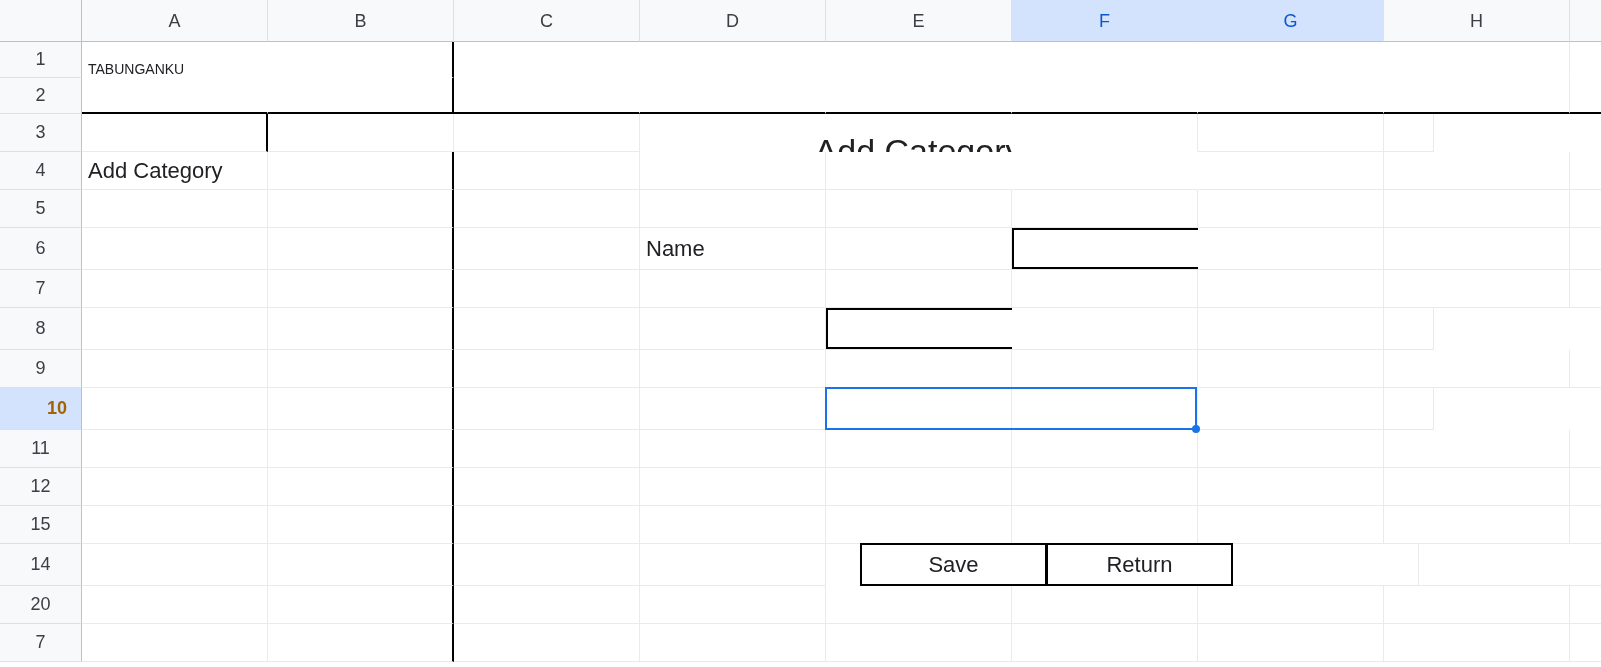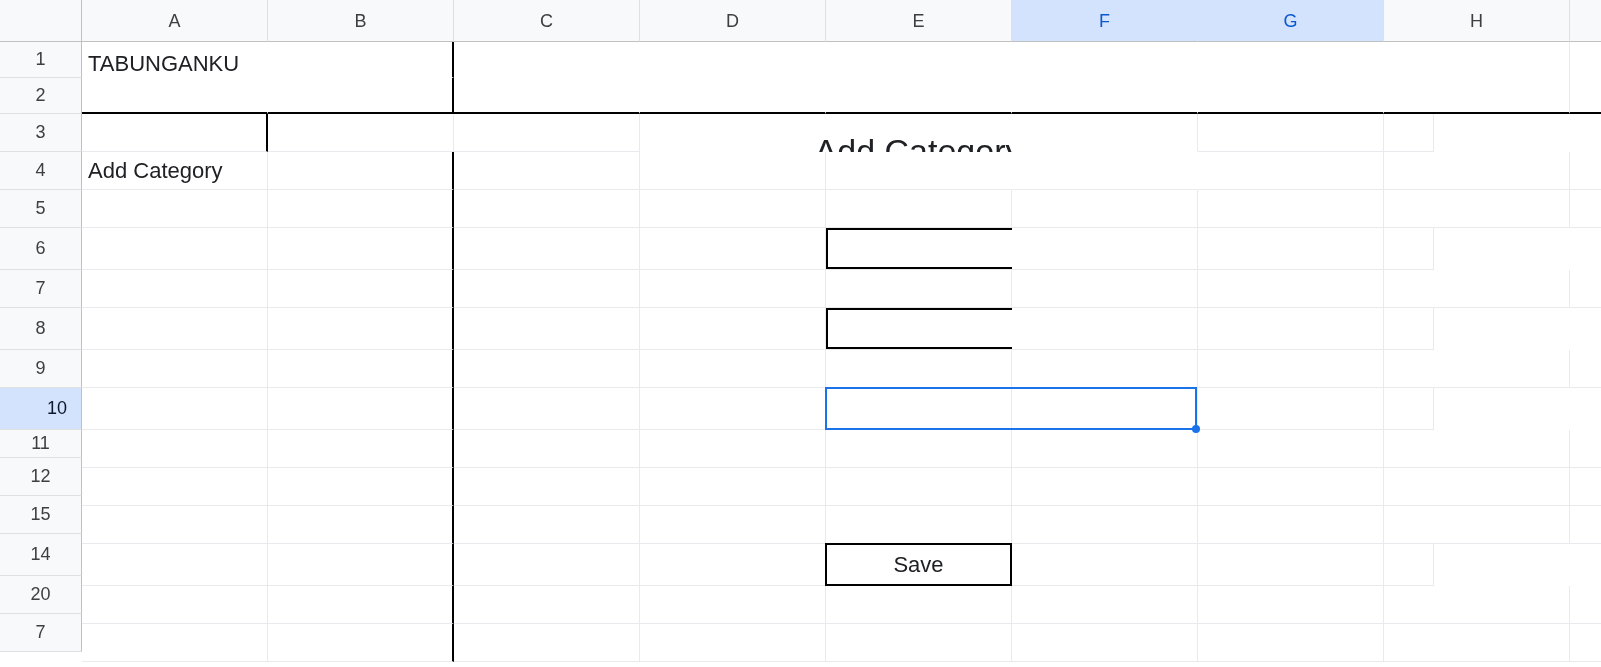--- a/index.html
+++ b/index.html
@@ -54,22 +54,22 @@
     color: #3c4043;
     background: #f8f9fa;
     border-right: 1px solid #c0c0c0;
     border-bottom: 1px solid #e0e0e0;
     display: flex;
     align-items: center;
     justify-content: center;
   }
   .row-header.selected {
     background: #d3e3fd;
-    color: #0f172a;
-    font-weight: normal;
+    color: #a16207;
+    font-weight: bold;
     padding-left: 33px;
   }
   .grid {
     position: absolute;
     left: 82px; top: 42px;
   }
   .row {
     display: flex;
   }
   .cell {
@@ -97,21 +97,21 @@
   .cI { width: 50px; }
 
   
 
   
   .thick-b { border-bottom: 2px solid #000 !important; }
   .thick-r { border-right: 2px solid #000 !important; }
 
   
   .title-cell {
-    font-size: 22px;
+    font-size: 14px;
   }
   .form-title {
     font-size: 34px;
     justify-content: center;
   }
 
   
   .box-outline {
     position: absolute;
     left: 0; top: 0;
@@ -184,21 +184,21 @@
     <div class="row-header" style="height:36px">1</div>
     <div class="row-header" style="height:36px">2</div>
     <div class="row-header" style="height:38px">3</div>
     <div class="row-header" style="height:38px">4</div>
     <div class="row-header" style="height:38px">5</div>
     <div class="row-header" style="height:42px">6</div>
     <div class="row-header" style="height:38px">7</div>
     <div class="row-header" style="height:42px">8</div>
     <div class="row-header" style="height:38px">9</div>
     <div class="row-header selected" style="height:42px">10</div>
-    <div class="row-header" style="height:28px">11</div>
+    <div class="row-header" style="height:38px">11</div>
     <div class="row-header" style="height:38px">12</div>
     <div class="row-header" style="height:38px">15</div>
     <div class="row-header" style="height:42px">14</div>
     <div class="row-header" style="height:38px">20</div>
     <div class="row-header" style="height:38px">7</div>
   </div>
 
   <div class="grid">
 
     <div class="row" style="height:36px">
@@ -265,20 +265,23 @@
       <div class="cell cF"></div>
       <div class="cell cG"></div>
       <div class="cell cH"></div>
       <div class="cell cI"></div>
     </div>
 
     <div class="row" style="height:42px">
       <div class="cell cA"></div>
       <div class="cell cB thick-r"></div>
       <div class="cell cC"></div>
+      <div class="cell cD big-row">
+          <span>Name</span>
+        </div>
       <div class="cell cE"></div>
       <div class="cell cF" style="position:relative;overflow:visible;">
         <div class="box-outline"></div>
       </div>
       <div class="cell cG"></div>
       <div class="cell cH"></div>
       <div class="cell cI"></div>
     </div>
 
     <div class="row" style="height:38px">
@@ -369,24 +372,28 @@
       <div class="cell cG"></div>
       <div class="cell cH"></div>
       <div class="cell cI"></div>
     </div>
 
     <div class="row" style="height:42px">
       <div class="cell cA"></div>
       <div class="cell cB thick-r"></div>
       <div class="cell cC"></div>
       <div class="cell cD"></div>
-      <div class="cell cE btn-cell big-row" style="position:relative;">
+      <div class="cell cE btn-cell big-row" style="position:relative;margin-left:35px;">
         <div class="btn-outline"></div>
         <span>Save</span>
       </div>
+      <div class="cell cF btn-cell big-row" style="position:relative;">
+        <div class="btn-outline"></div>
+        <span>Return</span>
+      </div>
       <div class="cell cG"></div>
       <div class="cell cH"></div>
       <div class="cell cI"></div>
     </div>
 
     <div class="row" style="height:38px">
       <div class="cell cA"></div>
       <div class="cell cB thick-r"></div>
       <div class="cell cC"></div>
       <div class="cell cD"></div>

